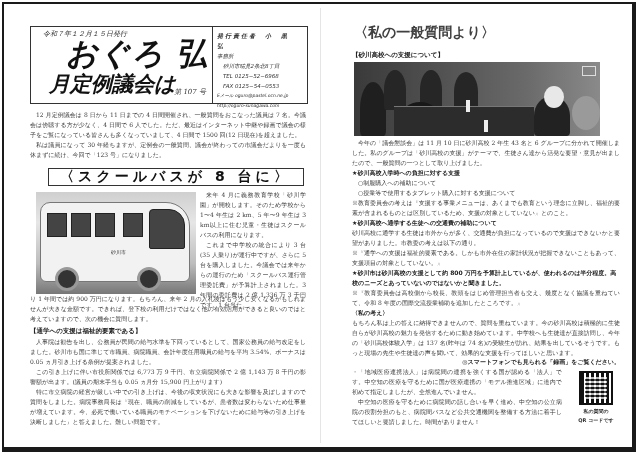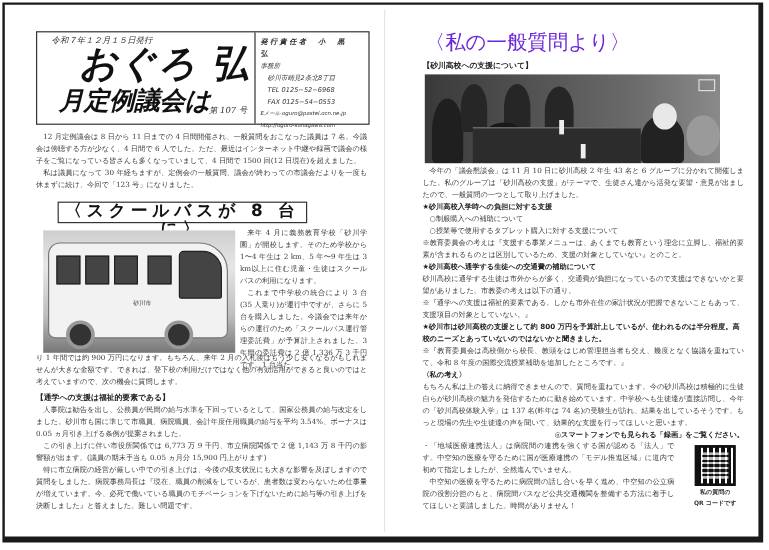--- a/index.html
+++ b/index.html
@@ -24,35 +24,35 @@
   .mh-issue { position: absolute; right: 6px; bottom: 6px; font-family: "DejaVu Serif", serif; font-size: 7px; color: #333; }
   .mh-right { flex: 1; padding: 4px 4px; font-size: 5.5px; line-height: 10px; color: #333; }
   .mh-right .pub { font-weight: bold; font-size: 6px; letter-spacing: 2px; }
   .mh-right .indent { padding-left: 6px; }
   .mh-right .small { font-size: 4.5px; }
 
   .txt { font-family: "DejaVu Serif", serif; font-size: 6px; line-height: 10px; color: #3a3a3a; text-align: justify; }
   .ind { text-indent: 1em; }
 
   .intro { position: absolute; left: 26px; top: 106px; width: 276px; }
-  .bus-title { position: absolute; left: 44px; top: 164px; width: 208px; height: 18px; border: 1.5px solid #333; font-size: 14px; font-weight: bold; text-align: center; line-height: 15px; letter-spacing: 4px; color: #111; }
+  .bus-title { position: absolute; left: 44px; top: 164px; width: 256px; height: 18px; border: 1.5px solid #333; font-size: 14px; font-weight: bold; text-align: center; line-height: 15px; letter-spacing: 4px; color: #111; }
 
   .bus-photo { position: absolute; left: 32px; top: 188px; width: 160px; height: 102px; background: linear-gradient(180deg,#cfcfcf 0%,#e6e6e6 30%,#bdbdbd 70%,#777 100%); overflow: hidden; }
   .bus-body { position: absolute; left: 4px; top: 10px; width: 150px; height: 80px; background: #f2f2f2; border-radius: 10px 24px 6px 6px; border: 1px solid #777; }
   .bus-win { position: absolute; top: 10px; height: 24px; background: #444; border: 1px solid #222; }
   .bus-wheel { position: absolute; bottom: -10px; width: 24px; height: 24px; border-radius: 50%; background: #333; border: 3px solid #999; }
   .bus-logo { position: absolute; left: 70px; top: 46px; font-size: 5px; color: #333; }
 
   .bus-text { position: absolute; left: 196px; top: 186px; width: 106px; }
   .bus-cont { position: absolute; left: 26px; top: 290px; width: 276px; }
   .salary-head { position: absolute; left: 26px; top: 323px; font-size: 6.5px; font-weight: bold; color: #222; }
   .salary { position: absolute; left: 26px; top: 333px; width: 276px; }
 
   
-  .rtitle { position: absolute; left: 24px; top: 14px; font-size: 17px; font-weight: normal; color: #6d28d9; }
+  .rtitle { position: absolute; left: 24px; top: 14px; font-size: 14px; font-weight: bold; color: #404040; }
   .rsub { position: absolute; left: 22px; top: 41px; font-size: 6.5px; font-weight: bold; color: #222; }
   .meet-photo { position: absolute; left: 24px; top: 52px; width: 246px; height: 74px; background: linear-gradient(90deg,#3a3a3a 0%,#555 40%,#6a6a6a 70%,#8a8a8a 100%); overflow: hidden; }
   .person { position: absolute; border-radius: 50% 50% 10% 10%; background: #1f1f1f; }
   .head { position: absolute; border-radius: 50%; background: #d8d8d8; }
   .table { position: absolute; left: 40px; top: 44px; width: 140px; height: 30px; background: #2c2c2c; border-top: 1px solid #777; }
   .bottle { position: absolute; width: 4px; height: 12px; background: #eee; }
 
   .rbody { position: absolute; left: 22px; top: 128px; width: 268px; }
   .rbody .txt { margin: 0; }
   .star { font-family: "DejaVu Sans", sans-serif; font-weight: bold; font-size: 6px; line-height: 10px; color: #222; }

